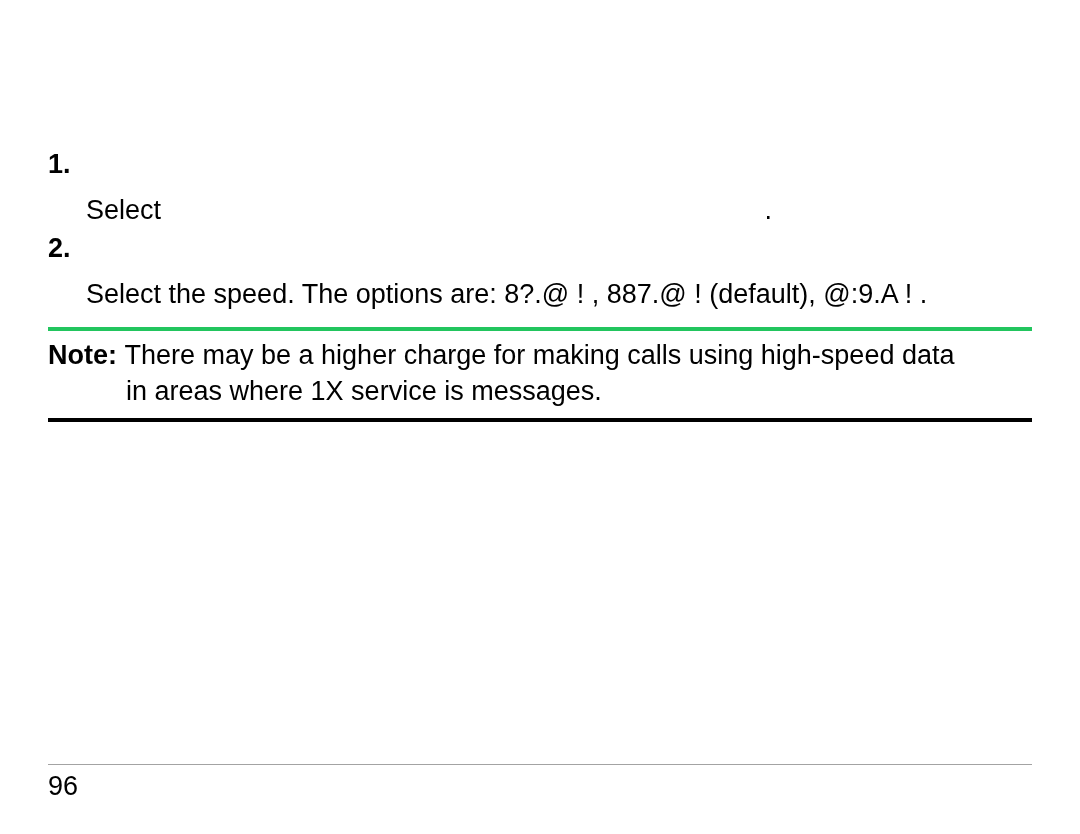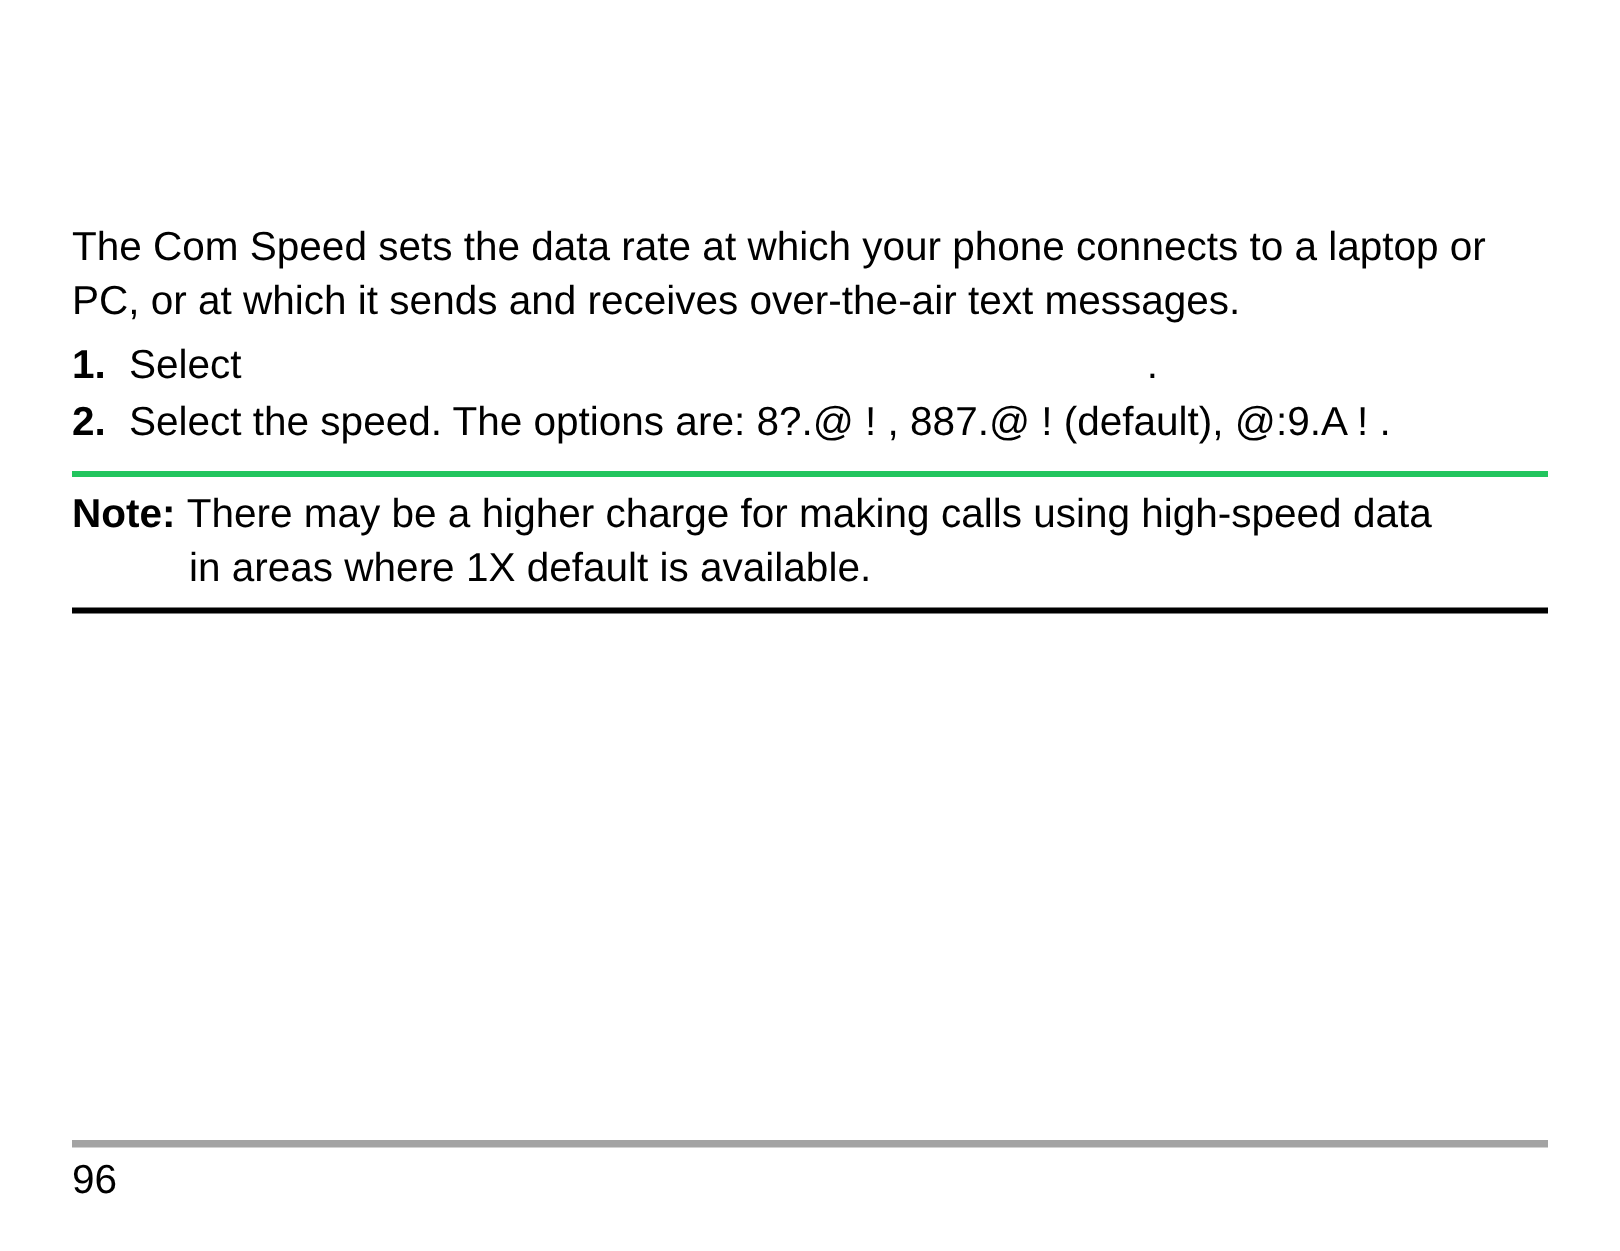--- a/index.html
+++ b/index.html
@@ -33,20 +33,21 @@
       line-height: 1.35;
       margin-bottom: 2px;
     }
     .list-number {
       font-weight: bold;
       min-width: 38px;
       flex-shrink: 0;
     }
     .list-text {
       flex: 1;
+      margin-top: 46px;
     }
     .step1-row {
       display: flex;
       width: 100%;
     }
     .step1-select {
       flex: 0 0 auto;
     }
     .step1-dot {
       margin-left: auto;
@@ -66,50 +67,49 @@
     }
     .note-line2 {
       padding-left: 78px;
       line-height: 1.35;
     }
     .footer {
       position: absolute;
       bottom: 32px;
       left: 48px;
       right: 48px;
-      border-top: 5px solid #a3a3a3;
+      border-top: 1px solid #a3a3a3;
       padding-top: 6px;
       display: flex;
       justify-content: space-between;
       font-size: 27px;
     }
   </style>
 </head>
 <body>
 
 <div class="content">
-  <p class="intro-paragraph">The Com Speed sets the data rate at which your phone connects to a laptop or PC, or at which it sends and receives over-the-air text messages.</p>
 
   <ol class="list">
     <li class="list-item">
       <span class="list-number">1.</span>
       <span class="list-text step1-row">
         <span class="step1-select">Select</span>
         <span class="step1-dot">.</span>
       </span>
     </li>
     <li class="list-item">
       <span class="list-number">2.</span>
       <span class="list-text">Select the speed. The options are: 8?.@ !  , 887.@ !   (default), @:9.A !   .</span>
     </li>
   </ol>
 
   <div class="note-block">
     <div class="note-row">
       <span class="note-label">Note:&nbsp;</span><span>There may be a higher charge for making calls using high-speed data</span>
     </div>
-    <div class="note-line2">in areas where 1X default is available.</div>
+    <div class="note-line2">in areas where 1X service is messages.</div>
   </div>
 </div>
 
 <div class="footer">
   <span>96</span>
 </div>
 
 </body></html>

